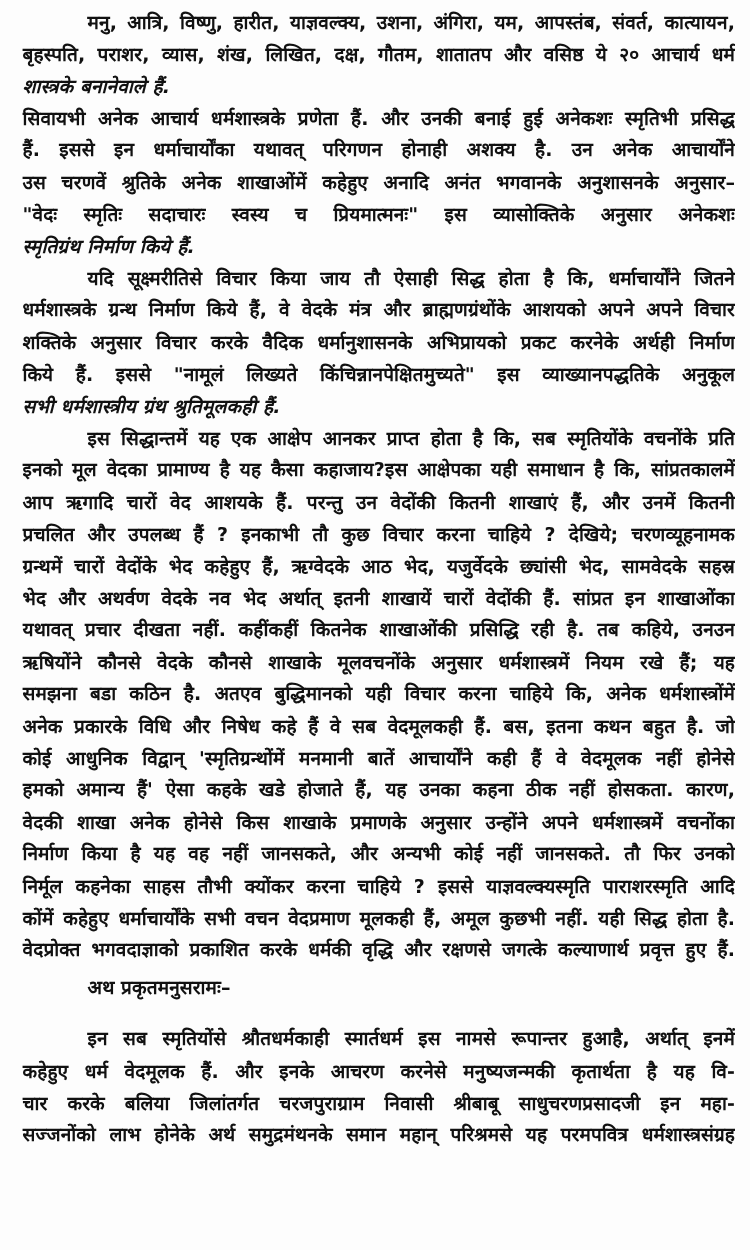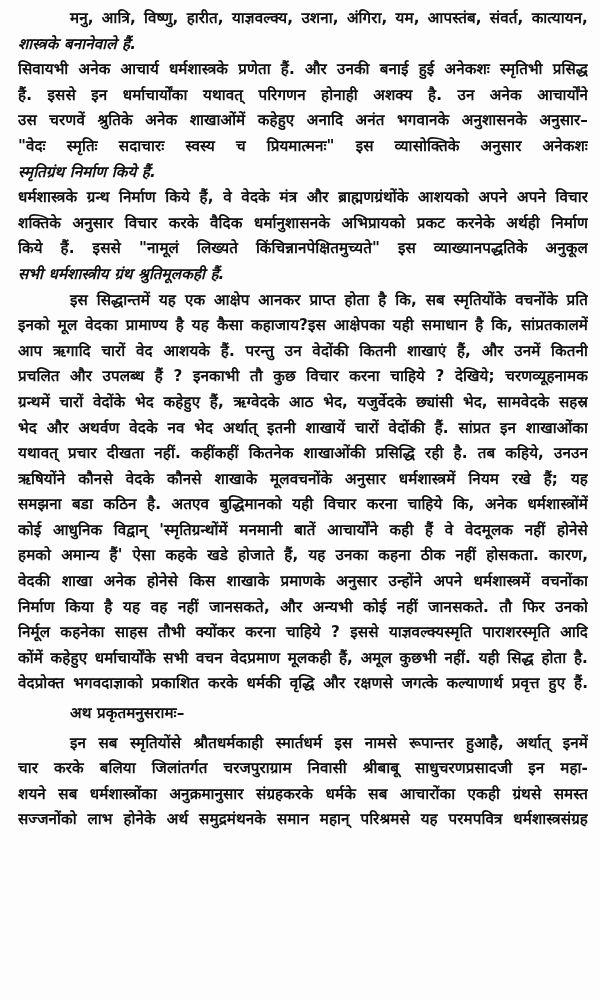--- a/index.html
+++ b/index.html
@@ -22,73 +22,76 @@
     line-height: 25.6px;
     height: 25.6px;
     white-space: nowrap;
     overflow: hidden;
     text-align: justify;
     text-align-last: justify;
     letter-spacing: 0.1px;
   }
   .line.last { text-align-last: left; font-style: italic; }
   .line.indent { padding-left: 52px; }
-  .line.heading { padding-left: 52px; text-align-last: left; margin-top: 4px; margin-bottom: 4px; }
+  .line.heading { padding-left: 52px; text-align-last: left; margin-top: 4px; margin-bottom: 16px; }
   .bold { font-weight: bold; }
 </style>
 </head>
 <body>
 
 <div class="page">
 
   <div class="para">
     <span class="line indent bold">मनु, आत्रि, विष्णु, हारीत, याज्ञवल्क्य, उशना, अंगिरा, यम, आपस्तंब, संवर्त, कात्यायन,</span>
+    <span class="line bold">बृहस्पति, पराशर, व्यास, शंख, लिखित, दक्ष, गौतम, शातातप और वसिष्ठ ये २० आचार्य धर्म</span>
     <span class="line last bold">शास्त्रके बनानेवाले हैं.</span>
   </div>
 
   <div class="para">
     <span class="line bold">सिवायभी अनेक आचार्य धर्मशास्त्रके प्रणेता हैं. और उनकी बनाई हुई अनेकशः स्मृतिभी प्रसिद्ध</span>
     <span class="line bold">हैं. इससे इन धर्माचार्योंका यथावत् परिगणन होनाही अशक्य है. उन अनेक आचार्योंने</span>
     <span class="line bold">उस चरणवें श्रुतिके अनेक शाखाओंमें कहेहुए अनादि अनंत भगवानके अनुशासनके अनुसार–</span>
     <span class="line bold">"वेदः स्मृतिः सदाचारः स्वस्य च प्रियमात्मनः" इस व्यासोक्तिके अनुसार अनेकशः</span>
     <span class="line last bold">स्मृतिग्रंथ निर्माण किये हैं.</span>
   </div>
 
   <div class="para">
+    <span class="line indent bold">यदि सूक्ष्मरीतिसे विचार किया जाय तौ ऐसाही सिद्ध होता है कि, धर्माचार्योंने जितने</span>
     <span class="line bold">धर्मशास्त्रके ग्रन्थ निर्माण किये हैं, वे वेदके मंत्र और ब्राह्मणग्रंथोंके आशयको अपने अपने विचार</span>
     <span class="line bold">शक्तिके अनुसार विचार करके वैदिक धर्मानुशासनके अभिप्रायको प्रकट करनेके अर्थही निर्माण</span>
     <span class="line bold">किये हैं. इससे "नामूलं लिख्यते किंचिन्नानपेक्षितमुच्यते" इस व्याख्यानपद्धतिके अनुकूल</span>
     <span class="line last bold">सभी धर्मशास्त्रीय ग्रंथ श्रुतिमूलकही हैं.</span>
   </div>
 
   <div class="para">
     <span class="line indent bold">इस सिद्धान्तमें यह एक आक्षेप आनकर प्राप्त होता है कि, सब स्मृतियोंके वचनोंके प्रति</span>
     <span class="line bold">इनको मूल वेदका प्रामाण्य है यह कैसा कहाजाय?इस आक्षेपका यही समाधान है कि, सांप्रतकालमें</span>
     <span class="line bold">आप ऋगादि चारों वेद आशयके हैं. परन्तु उन वेदोंकी कितनी शाखाएं हैं, और उनमें कितनी</span>
     <span class="line bold">प्रचलित और उपलब्ध हैं ? इनकाभी तौ कुछ विचार करना चाहिये ? देखिये; चरणव्यूहनामक</span>
     <span class="line bold">ग्रन्थमें चारों वेदोंके भेद कहेहुए हैं, ऋग्वेदके आठ भेद, यजुर्वेदके छ्यांसी भेद, सामवेदके सहस्र</span>
     <span class="line bold">भेद और अथर्वण वेदके नव भेद अर्थात् इतनी शाखायें चारों वेदोंकी हैं. सांप्रत इन शाखाओंका</span>
     <span class="line bold">यथावत् प्रचार दीखता नहीं. कहींकहीं कितनेक शाखाओंकी प्रसिद्धि रही है. तब कहिये, उनउन</span>
     <span class="line bold">ऋषियोंने कौनसे वेदके कौनसे शाखाके मूलवचनोंके अनुसार धर्मशास्त्रमें नियम रखे हैं; यह</span>
     <span class="line bold">समझना बडा कठिन है. अतएव बुद्धिमानको यही विचार करना चाहिये कि, अनेक धर्मशास्त्रोंमें</span>
+    <span class="line bold">अनेक प्रकारके विधि और निषेध कहे हैं वे सब वेदमूलकही हैं. बस, इतना कथन बहुत है. जो</span>
     <span class="line bold">कोई आधुनिक विद्वान् 'स्मृतिग्रन्थोंमें मनमानी बातें आचार्योंने कही हैं वे वेदमूलक नहीं होनेसे</span>
     <span class="line bold">हमको अमान्य हैं' ऐसा कहके खडे होजाते हैं, यह उनका कहना ठीक नहीं होसकता. कारण,</span>
     <span class="line bold">वेदकी शाखा अनेक होनेसे किस शाखाके प्रमाणके अनुसार उन्होंने अपने धर्मशास्त्रमें वचनोंका</span>
     <span class="line bold">निर्माण किया है यह वह नहीं जानसकते, और अन्यभी कोई नहीं जानसकते. तौ फिर उनको</span>
     <span class="line bold">निर्मूल कहनेका साहस तौभी क्योंकर करना चाहिये ? इससे याज्ञवल्क्यस्मृति पाराशरस्मृति आदि</span>
     <span class="line bold">कोंमें कहेहुए धर्माचार्योंके सभी वचन वेदप्रमाण मूलकही हैं, अमूल कुछभी नहीं. यही सिद्ध होता है.</span>
   </div>
 
   <div class="para">
     <span class="line bold">वेदप्रोक्त भगवदाज्ञाको प्रकाशित करके धर्मकी वृद्धि और रक्षणसे जगत्के कल्याणार्थ प्रवृत्त हुए हैं.</span>
   </div>
 
   <span class="line heading bold">अथ प्रकृतमनुसरामः–</span>
 
   <div class="para">
     <span class="line indent bold">इन सब स्मृतियोंसे श्रौतधर्मकाही स्मार्तधर्म इस नामसे रूपान्तर हुआहै, अर्थात् इनमें</span>
+    <span class="line bold">कहेहुए धर्म वेदमूलक हैं. और इनके आचरण करनेसे मनुष्यजन्मकी कृतार्थता है यह वि-</span>
     <span class="line bold">चार करके बलिया जिलांतर्गत चरजपुराग्राम निवासी श्रीबाबू साधुचरणप्रसादजी इन महा-</span>
-    <span class="line bold">शयने सब धर्मशास्त्रोंका अनुक्रमानुसार संग्रहकरके धर्मके सब आचारोंका एकही ग्रंथसे समस्त</span>
     <span class="line bold">सज्जनोंको लाभ होनेके अर्थ समुद्रमंथनके समान महान् परिश्रमसे यह परमपवित्र धर्मशास्त्रसंग्रह</span>
 
   </div>
 
 </div>
 
 </body></html>

